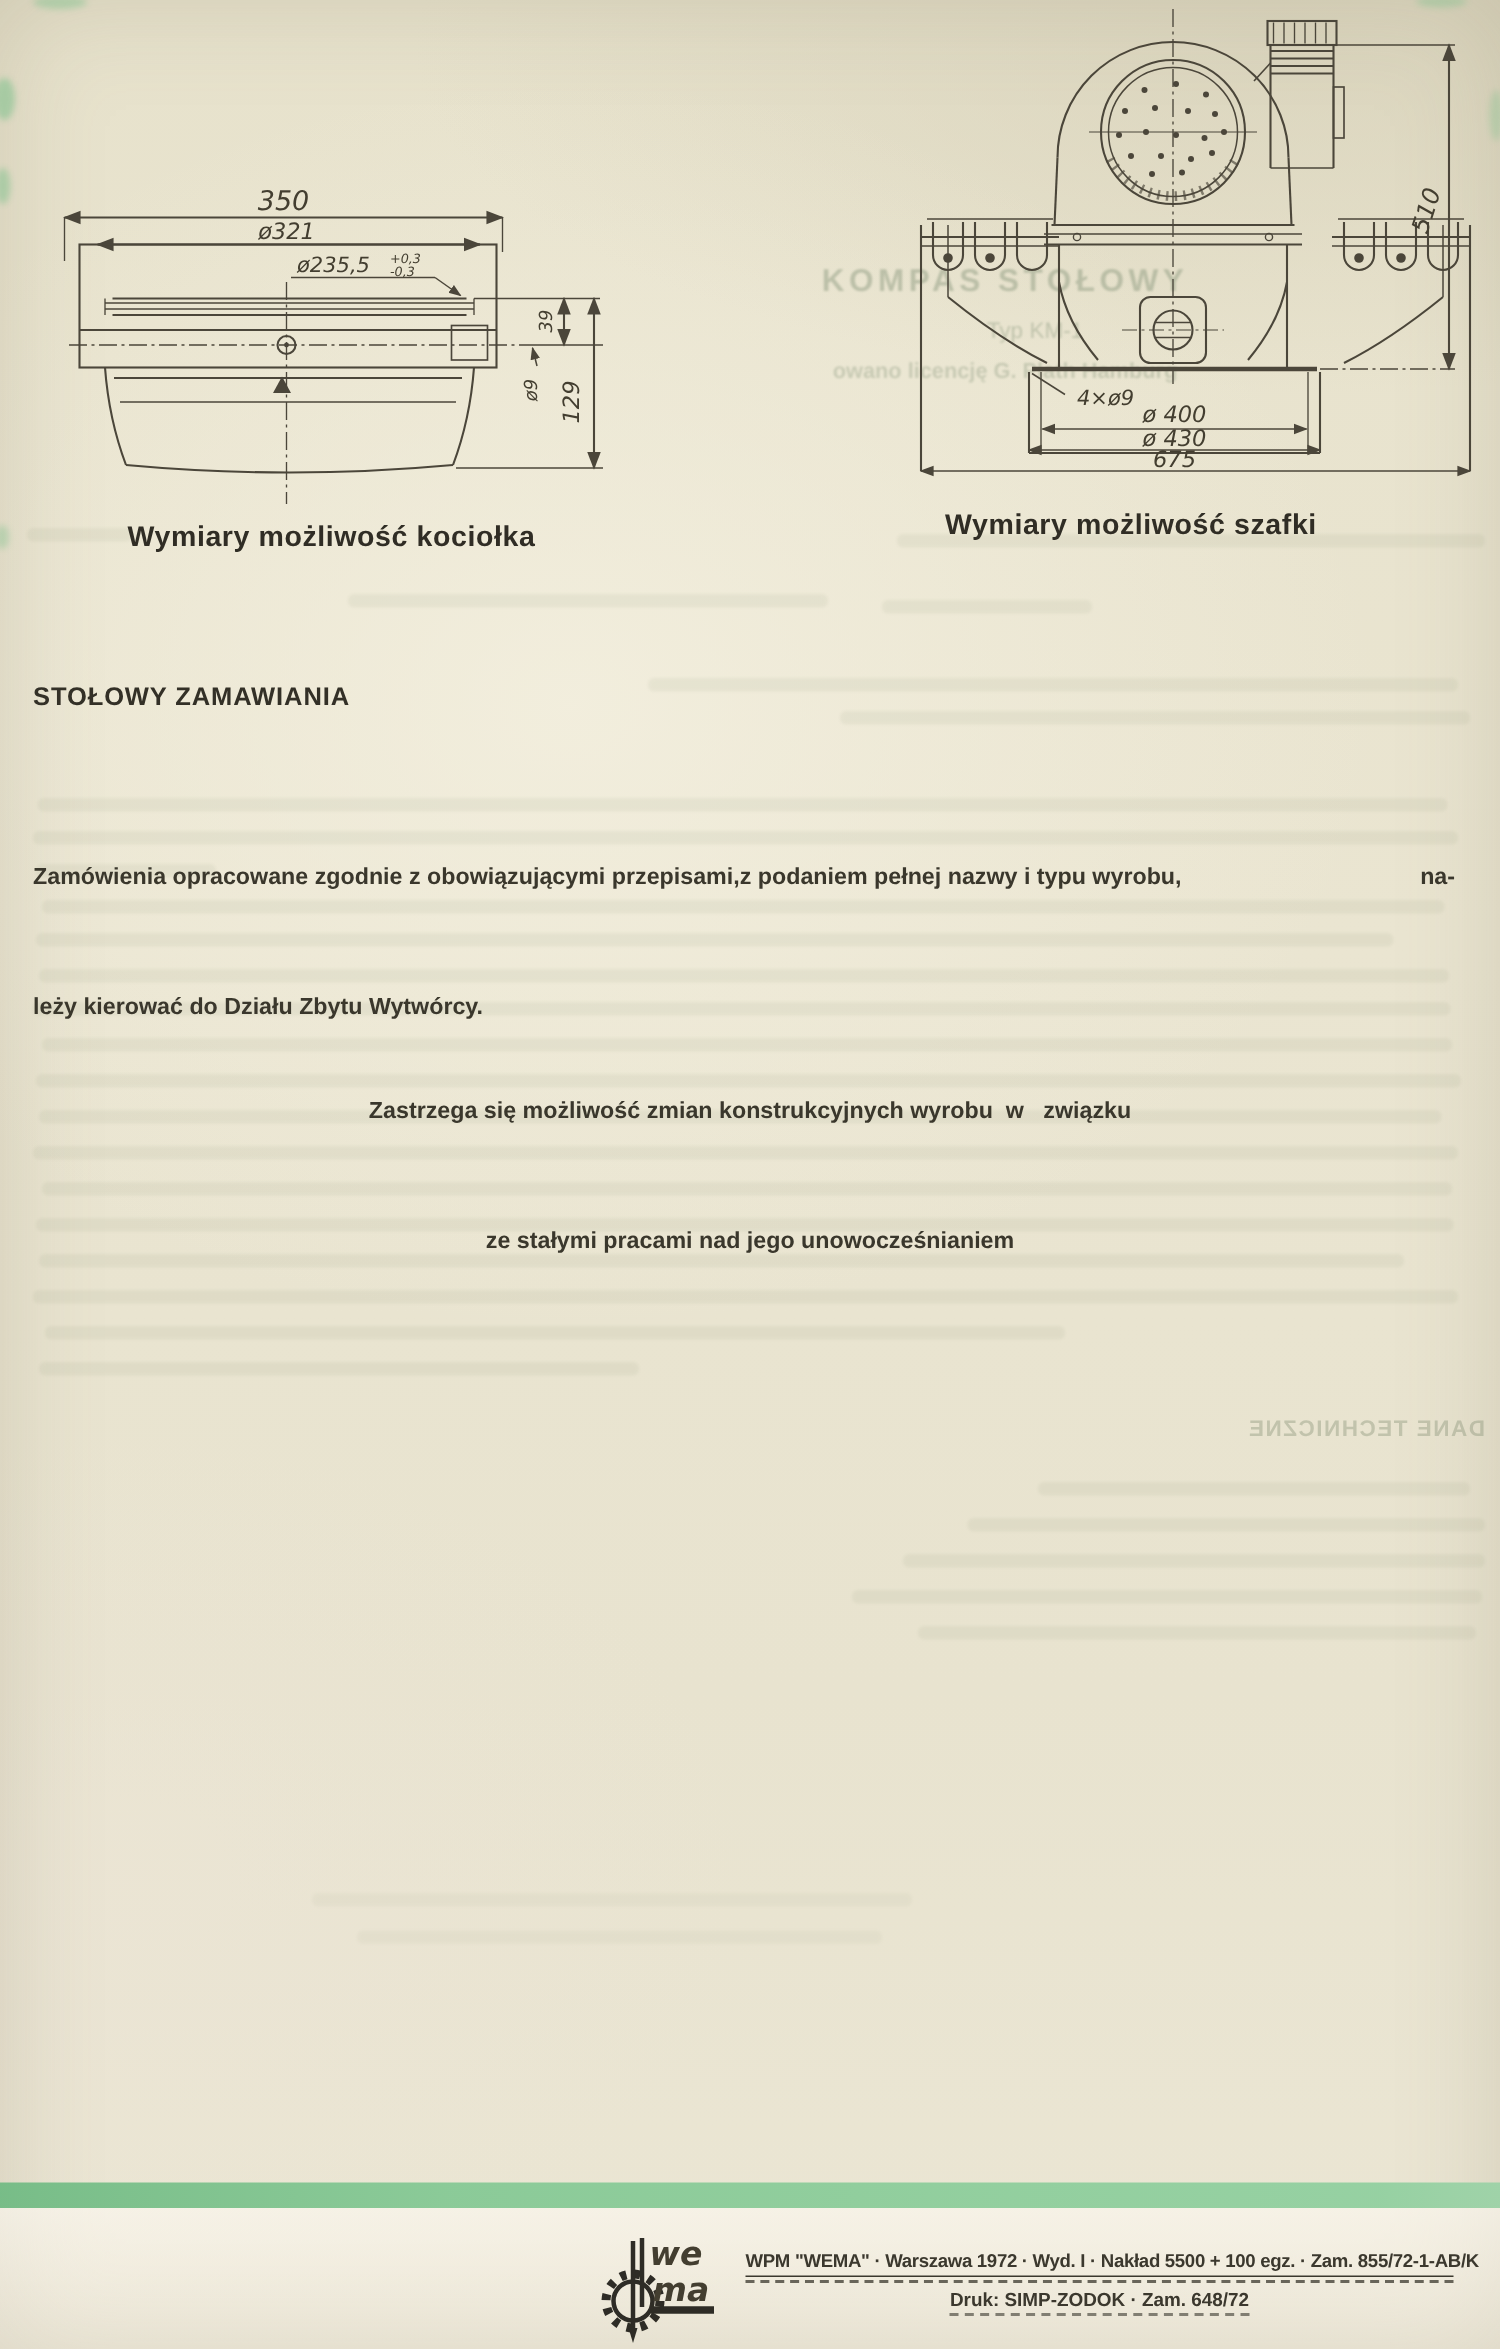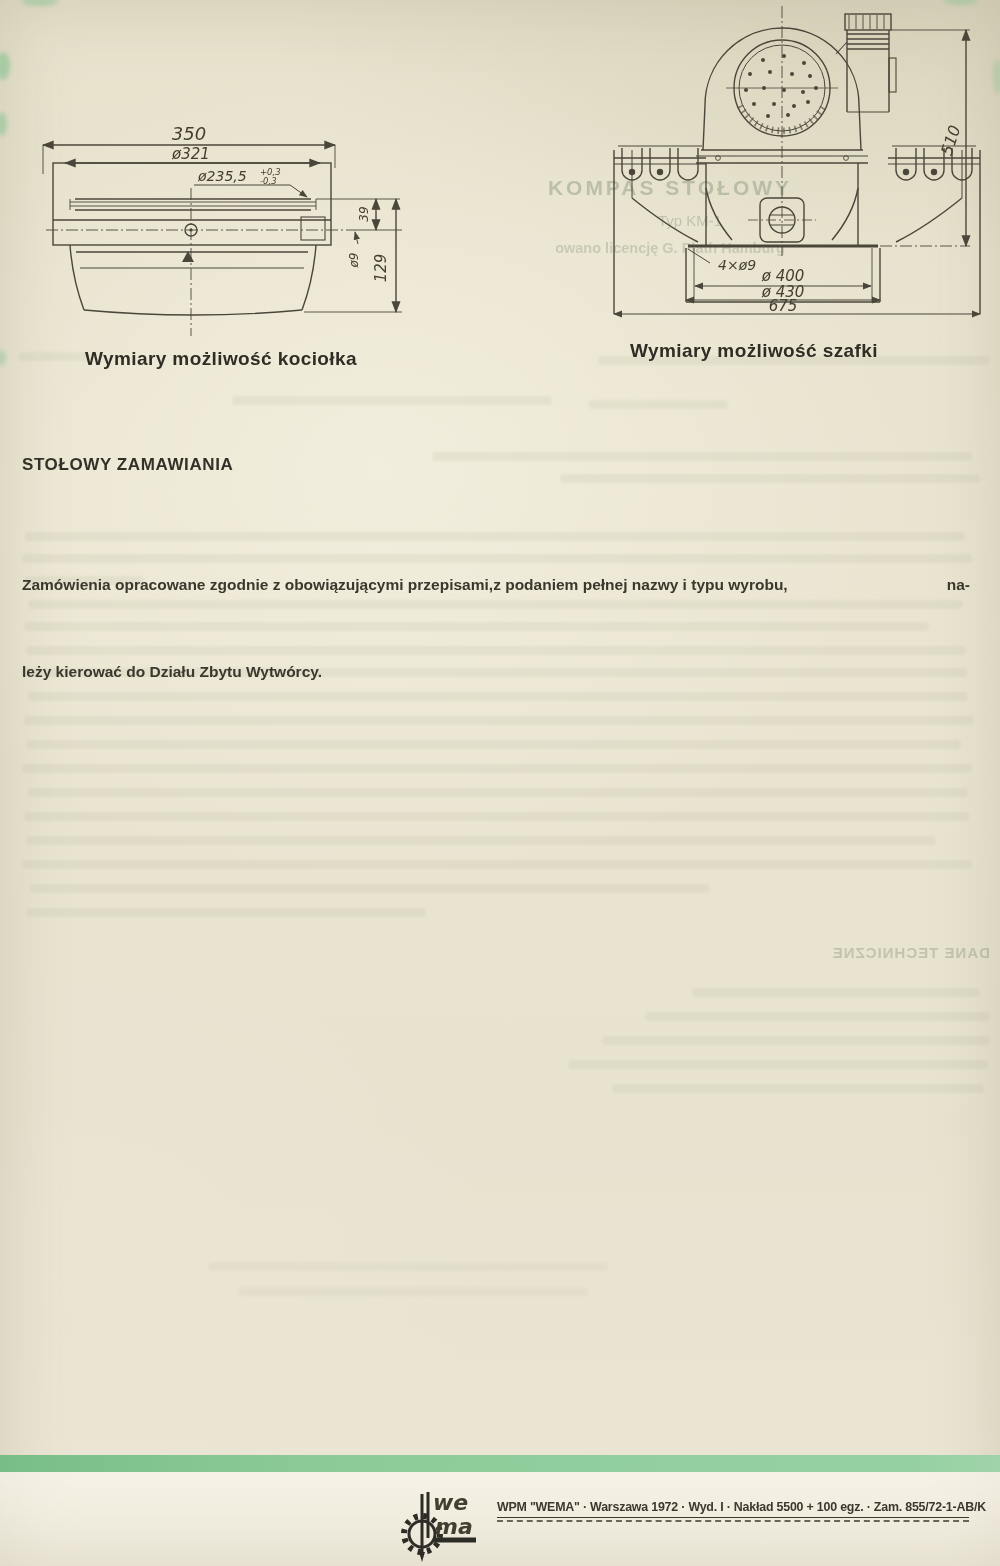--- a/index.html
+++ b/index.html
@@ -286,20 +286,24 @@
 
   <div class="h1" style="left:22px;top:455px">STOŁOWY ZAMAWIANIA</div>
   <div class="body-txt" id="order-para">
     <div id="order-line1">
       <span>Zamówienia opracowane zgodnie z obowiązującymi przepisami,z podaniem pełnej nazwy i typu wyrobu,</span>
       <span>na-</span>
     </div>
     <div>leży kierować do Działu Zbytu Wytwórcy.</div>
   </div>
 
+  <div class="body-txt centered" id="notice">
+    <div>Zastrzega się możliwość zmian konstrukcyjnych wyrobu  w   związku</div>
+    <div>ze stałymi pracami nad jego unowocześnianiem</div>
+  </div>
 
 
   <div id="green-band"></div>
   <div id="footer-strip"></div>
 
   <svg id="logo" width="84" height="80" viewBox="0 0 84 80">
     <g stroke="#2e2c26" fill="none">
       <circle cx="26" cy="50" r="13" stroke-width="3"></circle>
       <circle cx="26" cy="50" r="18" stroke-width="6" stroke-dasharray="4 5.5"></circle>
       <line x1="26" y1="10" x2="26" y2="70" stroke-width="3"></line>
@@ -309,15 +313,18 @@
     </g>
     <g fill="#2e2c26" font-family="Liberation Sans, sans-serif" font-weight="bold" font-size="22" font-style="normal">
       <text x="37" y="26" font-style="normal">we</text>
       <text x="39" y="50" font-style="normal">ma</text>
     </g>
   </svg>
 
   <div id="imprint">
     <div id="imprint1">WPM "WEMA" · Warszawa 1972 · Wyd. I · Nakład 5500 + 100 egz. · Zam. 855/72-1-AB/K</div>
     <div id="imprint-dash"></div>
+    <div id="imprint2">
+      <span>Druk: SIMP-ZODOK · Zam. 648/72</span>
+    </div>
   </div>
 
 </div>
 
 </body></html>

